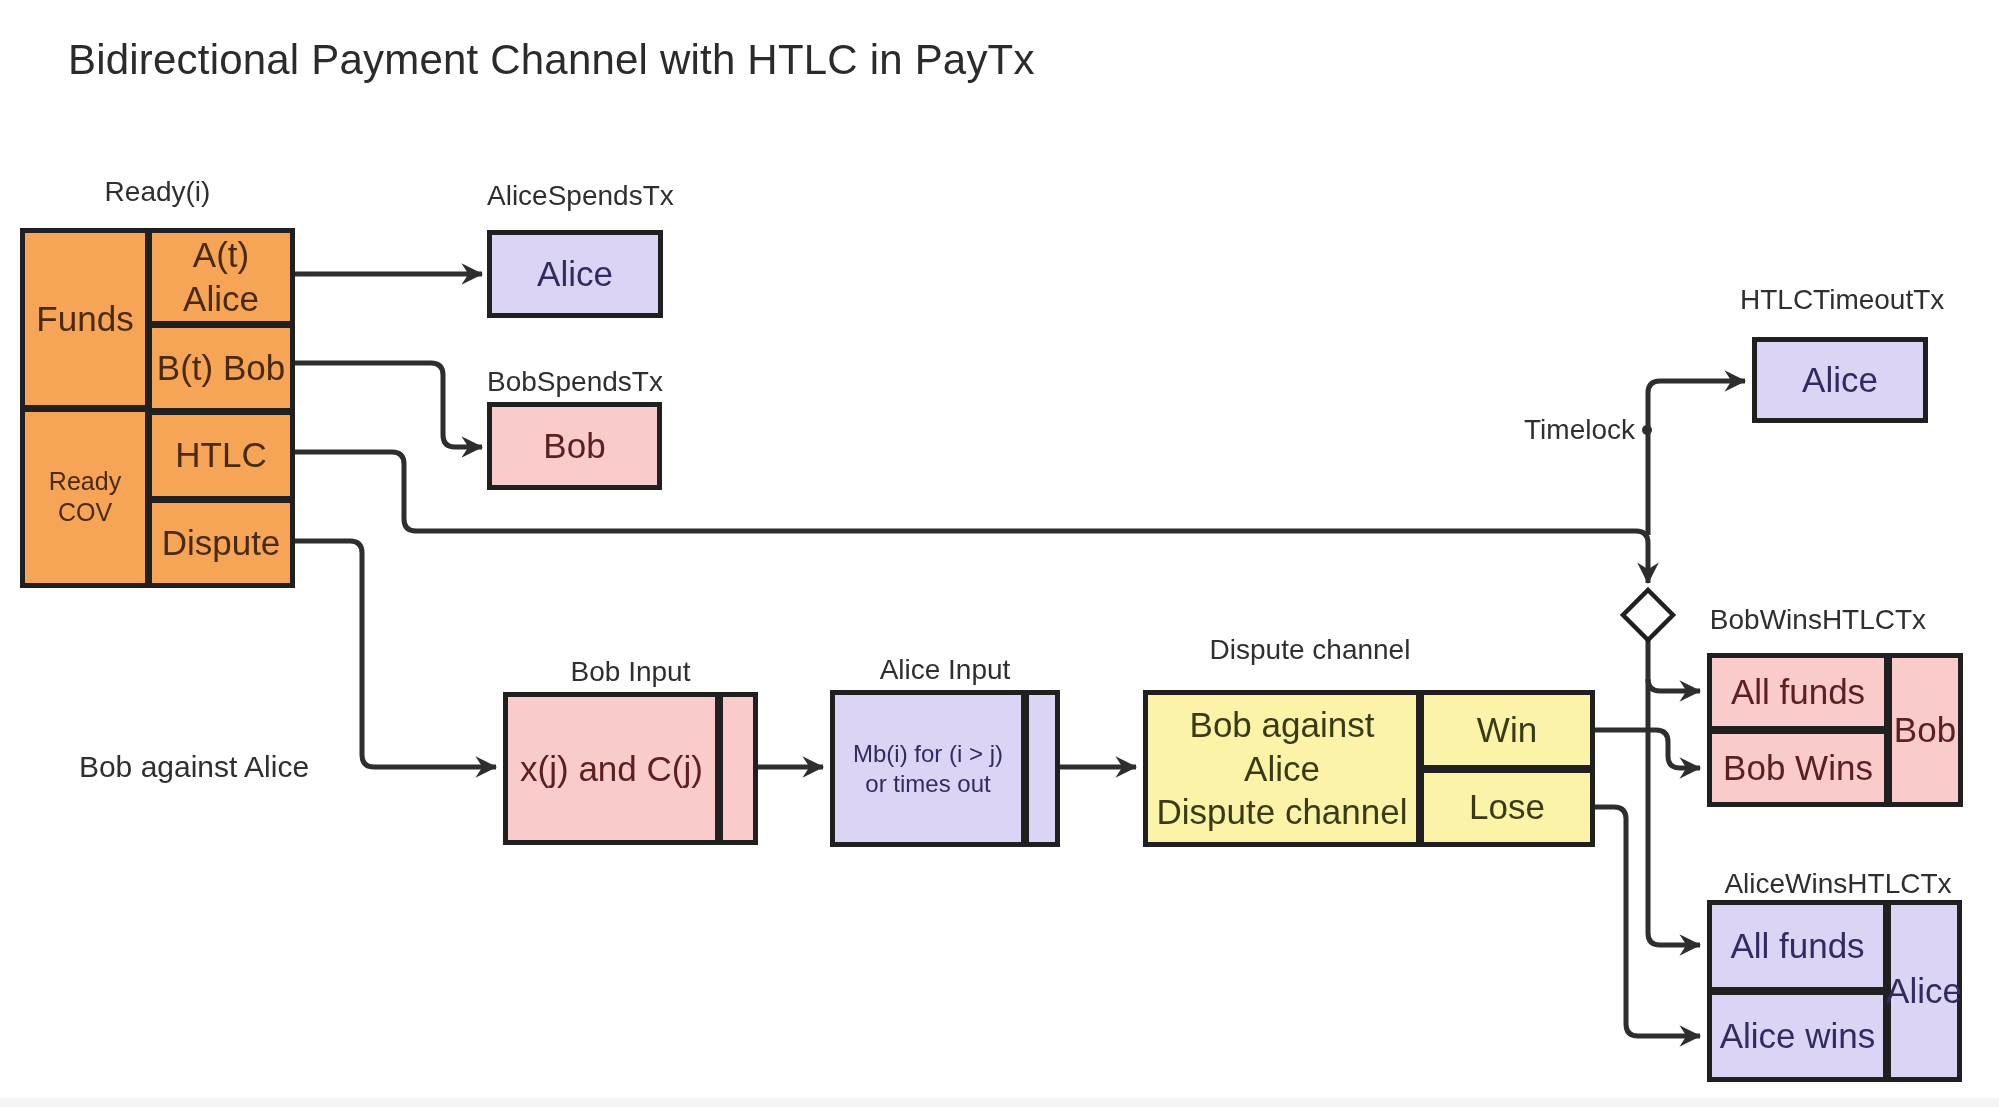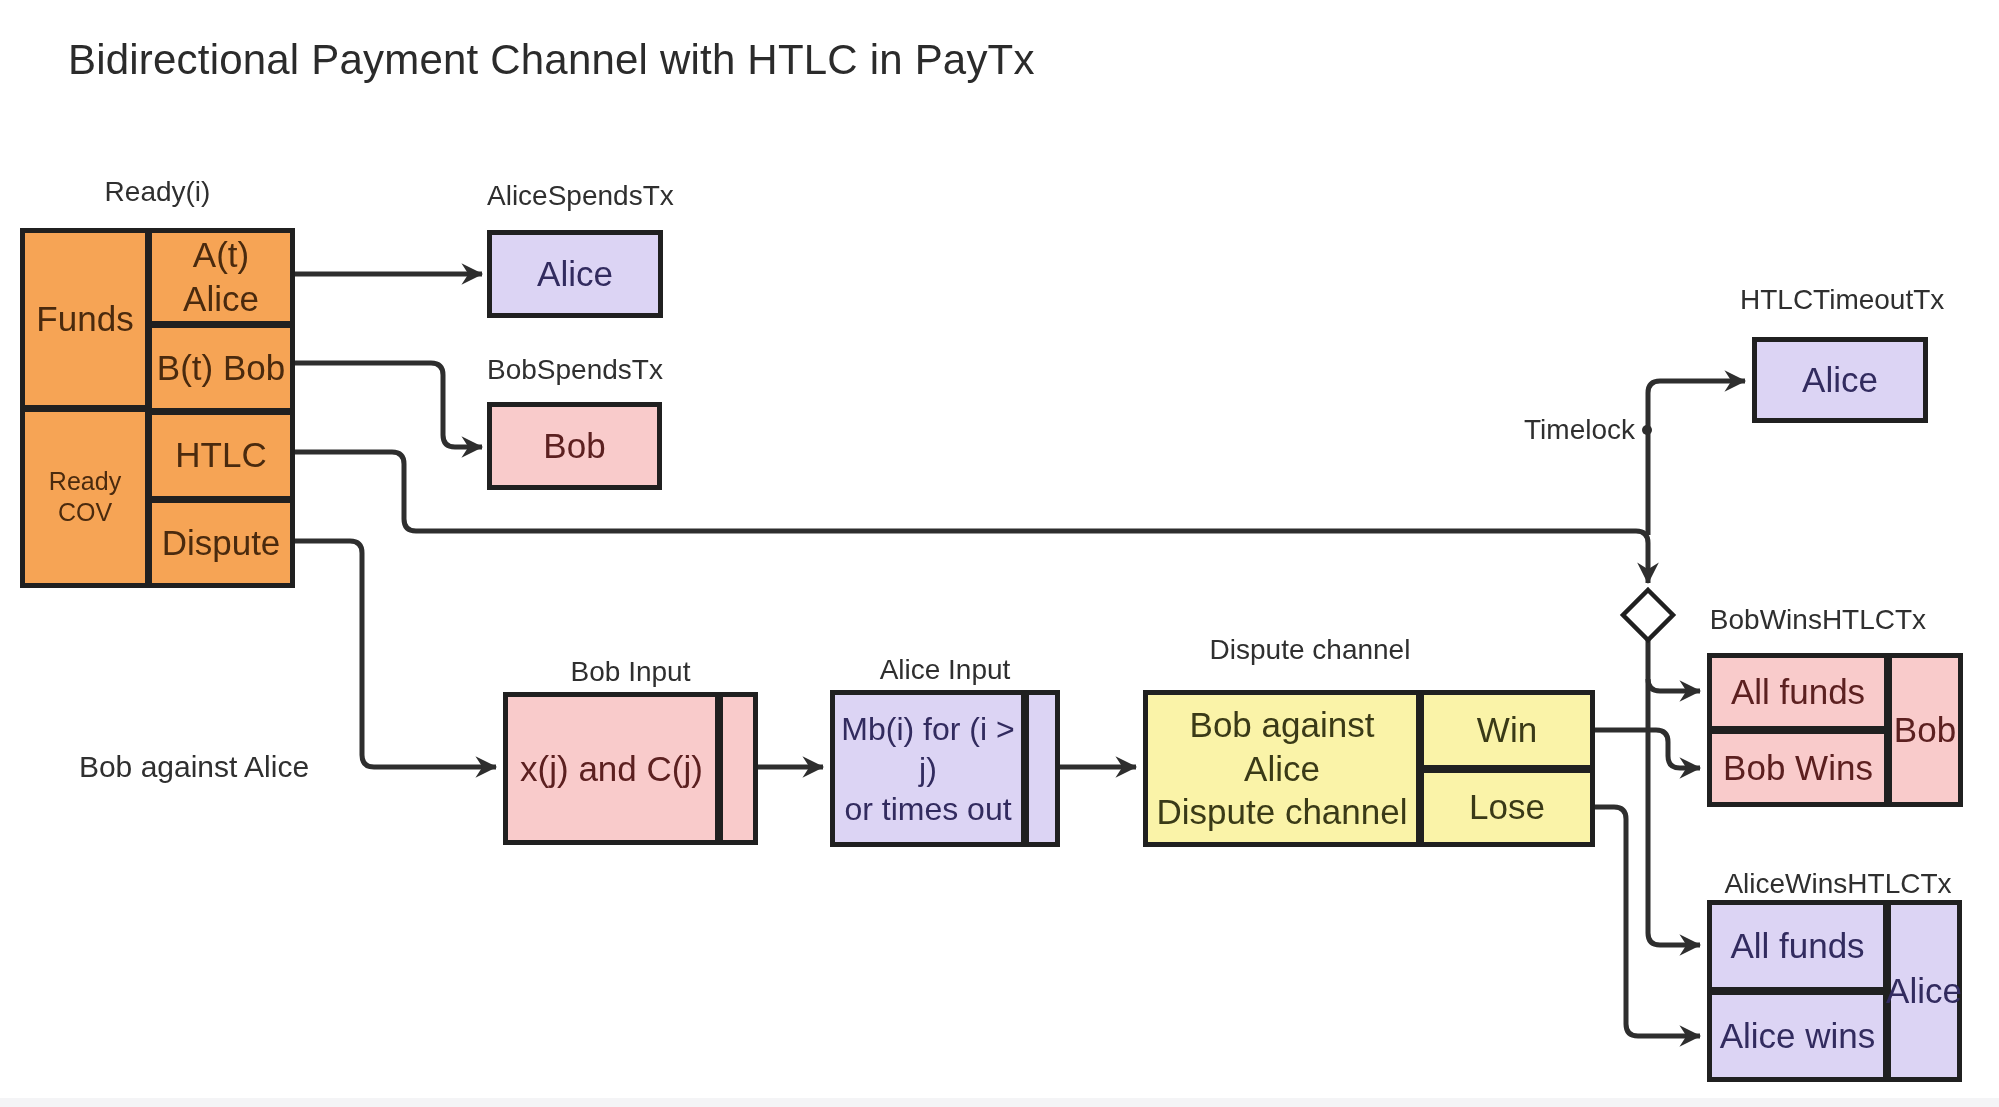--- a/index.html
+++ b/index.html
@@ -97,21 +97,21 @@
     </div>
   </div>
 
   <div class="lbl" style="left:487px;top:180px;width:176px;">AliceSpendsTx</div>
   <div class="box" style="left:487px;top:230px;width:176px;height:88px;">
     <div class="cell lav grow">
       <span>Alice</span>
     </div>
   </div>
 
-  <div class="lbl" style="left:487px;top:354px;width:175px;">BobSpendsTx</div>
+  <div class="lbl" style="left:487px;top:366px;width:175px;">BobSpendsTx</div>
   <div class="box" style="left:487px;top:402px;width:175px;height:88px;">
     <div class="cell pink grow">
       <span>Bob</span>
     </div>
   </div>
 
   <div class="lbl" style="left:1740px;top:284px;width:200px;">HTLCTimeoutTx</div>
   <div class="box" style="left:1752px;top:337px;width:176px;height:86px;">
     <div class="cell lav grow">
       <span>Alice</span>
@@ -124,21 +124,21 @@
   <div class="box" style="left:503px;top:692px;width:255px;height:153px;">
     <div class="cell pink grow">
       <span>x(j) and C(j)</span>
     </div>
     <div class="dv" style="width:8px;"></div>
     <div class="pink" style="width:30px;"></div>
   </div>
 
   <div class="lbl" style="left:830px;top:654px;width:230px;">Alice Input</div>
   <div class="box" style="left:830px;top:690px;width:230px;height:157px;">
-    <div class="cell lav grow" style="font-size:32px;justify-content:center;">
+    <div class="cell lav grow" style="font-size:24px;justify-content:center;">
       <span>Mb(i) for (i &gt; j)</span>
       <span>or times out</span>
     </div>
     <div class="dv" style="width:8px;"></div>
     <div class="lav" style="width:26px;"></div>
   </div>
 
   <div class="lbl" style="left:1143px;top:634px;width:334px;">Dispute channel</div>
   <div class="box" style="left:1143px;top:690px;width:452px;height:157px;">
     <div class="cell yellow grow">

